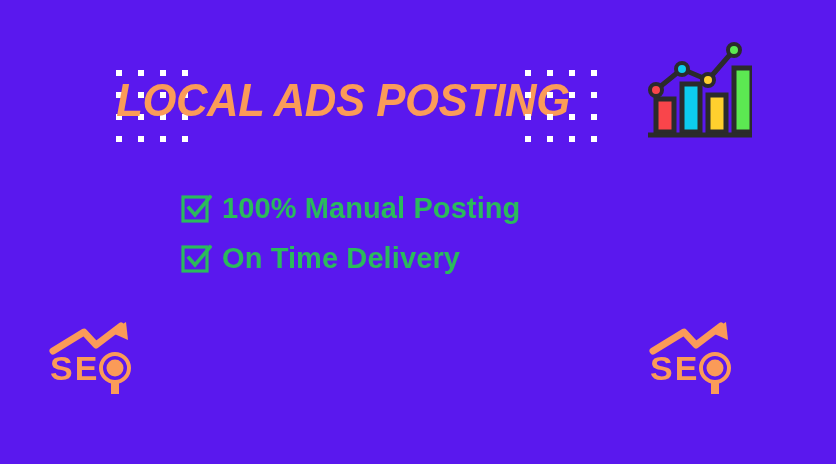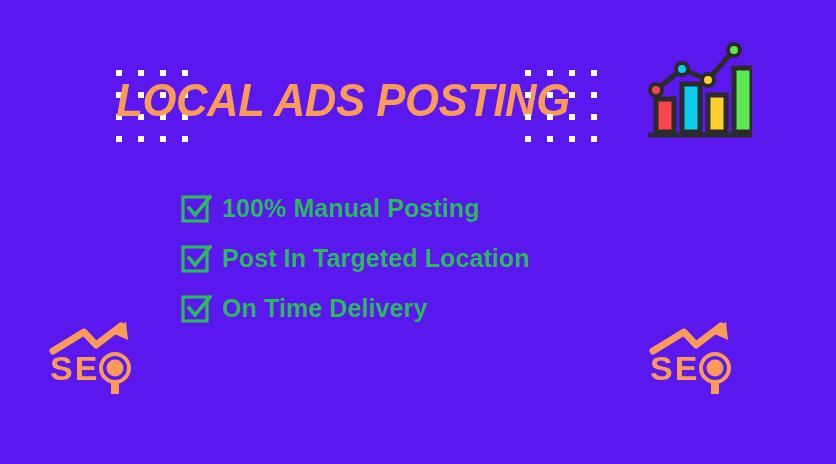--- a/index.html
+++ b/index.html
@@ -81,21 +81,21 @@
   }
   .check-box {
     width: 32px;
     height: 32px;
     flex: 0 0 32px;
     margin-right: 10px;
     position: relative;
   }
   .feature-label {
     color: #2bba5c;
-    font-size: 25px;
+    font-size: 29px;
     font-weight: 700;
     letter-spacing: 0.1px;
     white-space: nowrap;
     line-height: 1;
     text-align: center;
   }
 
   
   .seo-logo {
     position: absolute;
@@ -173,27 +173,20 @@
 
     <div class="feature-row">
       <svg class="check-box" viewBox="0 0 32 32">
         <rect x="3" y="5" width="24" height="24" fill="none" stroke="#2bba5c" stroke-width="3.2"></rect>
         <polyline points="9,16 15,23 30,5" fill="none" stroke="#2bba5c" stroke-width="3.6" stroke-linecap="square" stroke-linejoin="miter"></polyline>
       </svg>
       <span class="feature-label">100% Manual Posting</span>
     </div>
 
 
-    <div class="feature-row">
-      <svg class="check-box" viewBox="0 0 32 32">
-        <rect x="3" y="5" width="24" height="24" fill="none" stroke="#2bba5c" stroke-width="3.2"></rect>
-        <polyline points="9,16 15,23 30,5" fill="none" stroke="#2bba5c" stroke-width="3.6" stroke-linecap="square" stroke-linejoin="miter"></polyline>
-      </svg>
-      <span class="feature-label">Post In Targeted Location</span>
-    </div>
 
     <div class="feature-row">
       <svg class="check-box" viewBox="0 0 32 32">
         <rect x="3" y="5" width="24" height="24" fill="none" stroke="#2bba5c" stroke-width="3.2"></rect>
         <polyline points="9,16 15,23 30,5" fill="none" stroke="#2bba5c" stroke-width="3.6" stroke-linecap="square" stroke-linejoin="miter"></polyline>
       </svg>
       <span class="feature-label">On Time Delivery</span>
     </div>
 
   </div>

